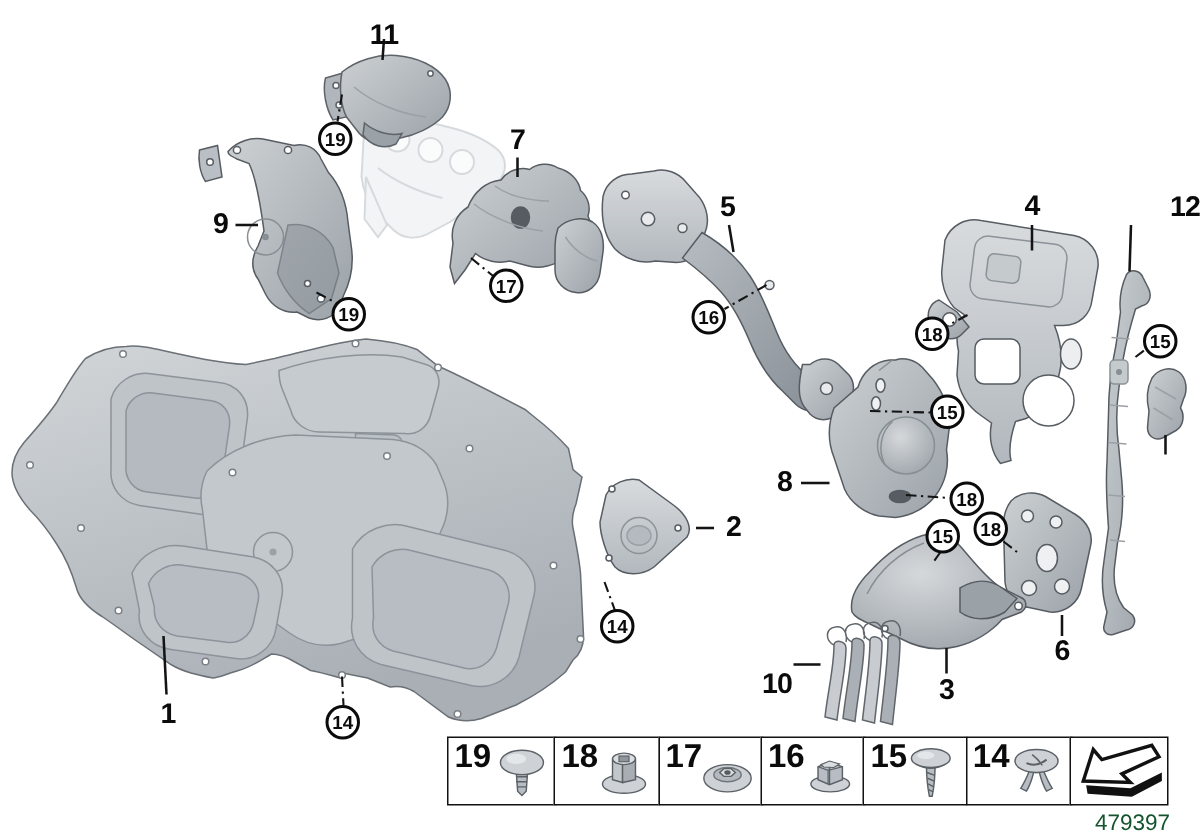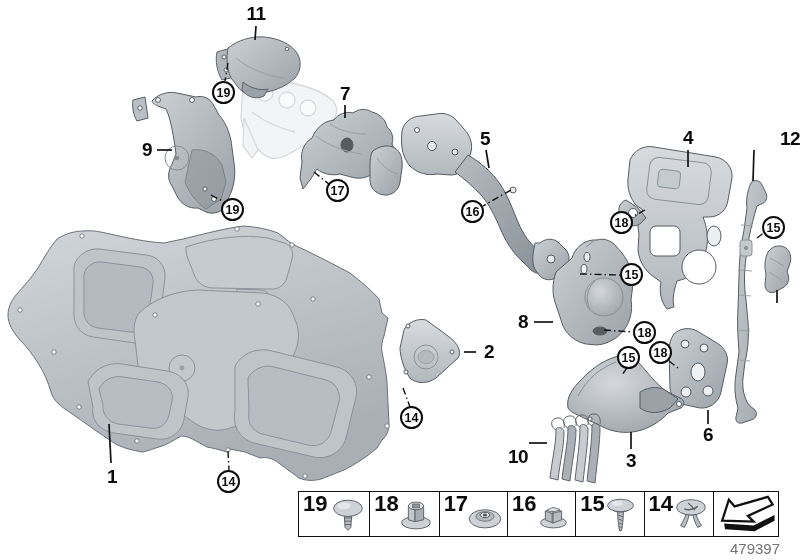--- a/index.html
+++ b/index.html
@@ -14,21 +14,21 @@
            display:flex;align-items:center;justify-content:center;
            font:bold 12.5px "Liberation Sans",sans-serif;color:#0b0b0b;cursor:pointer;}
   .legend{position:absolute;left:298px;top:491px;height:46px;display:flex;}
   .lcell{position:relative;box-sizing:border-box;background:#fff;
          border:1.7px solid #111;margin-left:-1.7px;}
   .lcell:first-child{margin-left:0;}
   .lnum{position:absolute;top:-1px;left:4px;font:bold 22px "Liberation Sans",sans-serif;color:#0b0b0b;}
   .licon{position:absolute;right:1px;bottom:1px;}
   .arrowicon{position:absolute;left:2px;top:2px;}
   .docnum{position:absolute;left:720px;top:540px;width:70px;text-align:center;
-          font:15px "Liberation Sans",sans-serif;color:#737373;}
+          font:15px "Liberation Sans",sans-serif;color:#14532d;}
 </style>
 </head>
 <body>
 
 <div id="stage">
 
 <svg id="art" width="800" height="560" viewBox="0 0 800 560">
   <defs>
     <linearGradient id="pg" x1="0" y1="0" x2="0.4" y2="1">
       <stop offset="0" stop-color="#d2d6d9"></stop>
@@ -295,21 +295,21 @@
 <div class="plabel" style="left:112px;top:477px">1</div>
 <div class="plabel" style="left:489px;top:352px">2</div>
 <div class="plabel" style="left:631px;top:461px">3</div>
 <div class="plabel" style="left:688px;top:138px">4</div>
 <div class="plabel" style="left:485px;top:139px">5</div>
 <div class="plabel" style="left:708px;top:435px">6</div>
 <div class="plabel" style="left:345px;top:94px">7</div>
 <div class="plabel" style="left:523px;top:322px">8</div>
 <div class="plabel" style="left:147px;top:150px">9</div>
 <div class="plabel" style="left:518px;top:457px">10</div>
-<div class="plabel" style="left:256px;top:14px">11</div>
+<div class="plabel" style="left:256px;top:24px">11</div>
 <div class="plabel" style="left:790px;top:139px">12</div>
 <div class="plabel" style="left:816px;top:314px">13</div>
 
 <div class="callout" style="left:224px;top:93px">19</div>
 <div class="callout" style="left:233px;top:210px">19</div>
 <div class="callout" style="left:338px;top:191px">17</div>
 <div class="callout" style="left:473px;top:212px">16</div>
 <div class="callout" style="left:622px;top:223px">18</div>
 <div class="callout" style="left:774px;top:228px">15</div>
 <div class="callout" style="left:632px;top:275px">15</div>

